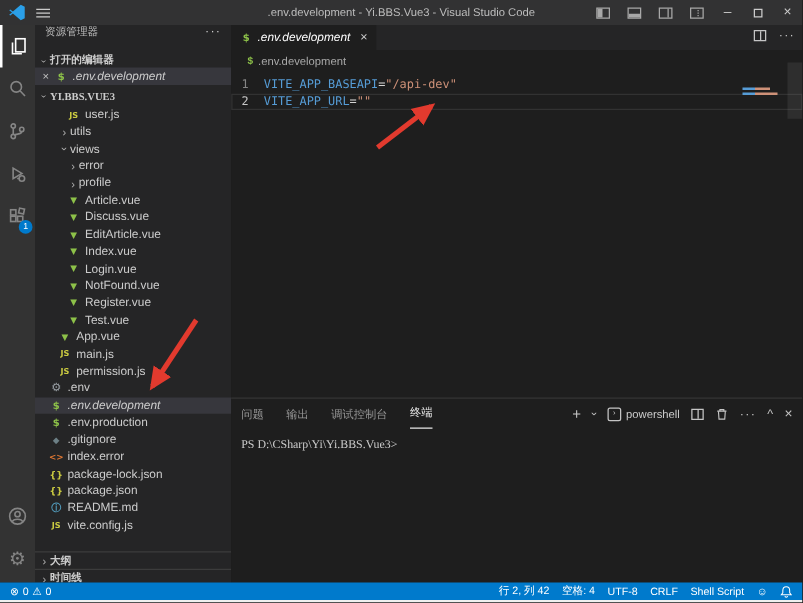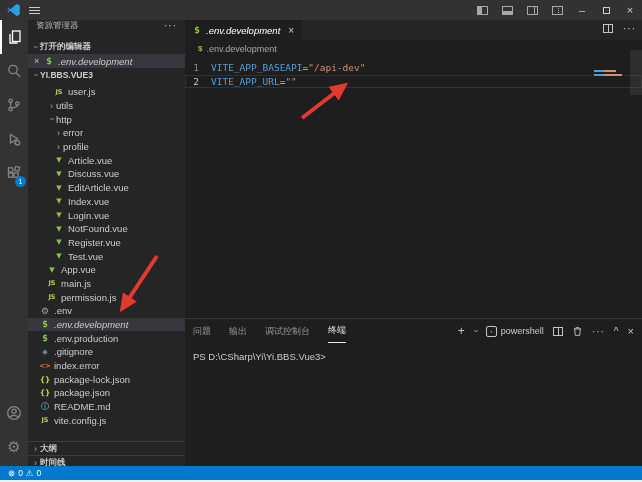--- a/index.html
+++ b/index.html
@@ -32,21 +32,21 @@
   .ab-item.active svg { stroke:#ffffff; }
   .ab-badge { position:absolute; right:2px; bottom:3px; min-width:11px; height:11px; border-radius:6px;
     background:#007acc; color:#fff; font-size:7px; display:flex; align-items:center; justify-content:center; }
   .ab-bottom { position:absolute; bottom:2px; left:0; width:28px; }
   .gear-glyph { color:#858585; font-size:15px; line-height:1; font-family:"DejaVu Sans", sans-serif; }
 
   
   #sidebar { position:absolute; top:0; left:28px; width:157px; height:446px; background:#252526; color:#cccccc; overflow:hidden; }
   .sb-header { height:20px; display:flex; align-items:flex-start; justify-content:space-between; padding:0 8px; font-size:8.5px; color:#bbbbbb; }
   .sb-more { color:#cccccc; font-size:10px; letter-spacing:1px; }
-  .sec-head { height:14px; display:flex; align-items:center; font-size:8.5px; font-weight:bold; color:#cccccc; padding-left:3px; }
+  .sec-head { height:14px; display:flex; align-items:flex-end; font-size:8.5px; font-weight:bold; color:#cccccc; padding-left:3px;font-family:Liberation Serif, serif; }
   .chev { display:inline-block; width:9px; text-align:center; color:#b0b0b0; font-size:9px; font-weight:normal; }
   .rot { transform:rotate(90deg); display:inline-block; }
   .oe-row { height:14px; display:flex; align-items:center; background:#37373d; font-size:9.5px; padding-left:6px; }
   .oe-close { color:#c5c5c5; font-size:9px; width:10px; }
   .row-ic { width:10px; display:inline-flex; justify-content:center; margin-right:4px; font-size:8px; font-weight:bold; font-family:"DejaVu Sans", sans-serif; }
   .italic { font-style:italic; }
   #file-tree { position:absolute; top:65px; left:0; width:157px; }
   .tree-row { height:13.7px; display:flex; align-items:center; font-size:9.5px; color:#cccccc; white-space:nowrap; }
   .tree-row.selected { background:#37373d; }
   .sb-bottom-sec { position:absolute; left:0; width:157px; height:14px; border-top:1px solid #3c3c3c;
@@ -77,21 +77,21 @@
   #ed-scroll { position:absolute; top:30px; right:0; width:12px; height:45px; background:rgba(121,121,121,0.18); }
 
   
   #panel { position:absolute; top:298px; left:185px; width:457px; height:148px; background:#1e1e1e; border-top:1px solid #353535; }
   #panel-tabs { height:24px; display:flex; align-items:center; gap:18px; padding-left:8px; font-size:9px; color:#969696; }
   .ptab { height:24px; display:flex; align-items:center; }
   .ptab.active { color:#e7e7e7; border-bottom:1px solid #e7e7e7; }
   #panel-actions { position:absolute; top:0; right:8px; height:24px; display:flex; align-items:center; gap:9px; color:#c5c5c5; font-size:10px; }
   .ps-chip { display:flex; align-items:center; gap:4px; font-size:9px; color:#cccccc; }
   .ps-ic { width:11px; height:11px; border:1px solid #c5c5c5; border-radius:2px; font-size:6px; display:flex; align-items:center; justify-content:center; color:#c5c5c5; }
-  #term-content { padding:8px 4px 0 8px; font-family:Liberation Sans, sans-serif; font-size:9.5px; color:#cccccc; }
+  #term-content { padding:8px 4px 0 8px; font-family:Liberation Serif, serif; font-size:9.5px; color:#cccccc; }
 
   
   #statusbar { position:absolute; top:466px; left:0; width:642px; height:14px; background:#007acc; color:#ffffff;
     display:flex; align-items:center; justify-content:space-between; font-size:8.5px; padding:0 8px; }
   .st-left, .st-right { display:flex; align-items:center; gap:10px; }
   .st-item { display:flex; align-items:center; gap:3px; }
   #bottomstrip { position:absolute; top:480px; left:0; width:642px; height:2px; background:#efefef; }
 
   
   #arrows { position:absolute; top:0; left:0; width:642px; height:482px; pointer-events:none; z-index:50; }
@@ -101,20 +101,21 @@
 
 <div id="app">
 
   <div id="titlebar">
     <div class="tb-left">
       <svg width="14" height="14" viewBox="0 0 16 16">
         <polygon points="11,1 3.8,7.1 1.4,5.2 0.4,6 3,8 0.4,10 1.4,10.8 3.8,8.9 11,15 14.6,13.2 14.6,2.8" fill="#2a9fe8"></polygon>
       </svg>
       <div class="hamburger"></div>
     </div>
+    <div class="tb-title">.env.development - Yi.BBS.Vue3 - Visual Studio Code</div>
     <div class="tb-right">
       <span class="lay-ic">
           <span class="fillL"></span>
         </span>
       <span class="lay-ic">
           <span class="fillB"></span>
         </span>
       <span class="lay-ic">
           <span class="lineR"></span>
         </span>
@@ -205,21 +206,21 @@
           <div class="tree-row" style="padding-left: 26px;">
             <span class="row-ic" style="color: rgb(203, 203, 65); font-size: 6.5px;">JS</span>
             <span>user.js</span>
           </div>
           <div class="tree-row" style="padding-left: 19px;">
             <span class="chev">›</span>
             <span>utils</span>
           </div>
           <div class="tree-row" style="padding-left: 19px;">
             <span class="chev rot">›</span>
-            <span>http</span>
+            <span>views</span>
           </div>
           <div class="tree-row" style="padding-left: 26px;">
             <span class="chev">›</span>
             <span>error</span>
           </div>
           <div class="tree-row" style="padding-left: 26px;">
             <span class="chev">›</span>
             <span>profile</span>
           </div>
           <div class="tree-row" style="padding-left: 26px;">
@@ -382,20 +383,32 @@
   </div>
 
   <div id="statusbar">
     <div class="st-left">
       <span class="st-item">
         <span>⊗</span>
           <span>0</span>
         <span>⚠</span>
           <span>0</span>
       </span>
+    </div>
+    <div class="st-right">
+      <span class="st-item">行 2, 列 42</span>
+      <span class="st-item">空格: 4</span>
+      <span class="st-item">UTF-8</span>
+      <span class="st-item">CRLF</span>
+      <span class="st-item">Shell Script</span>
+      <span class="st-item">☺</span>
+      <svg width="10" height="11" viewBox="0 0 12 13" style="stroke:#ffffff; fill:none; stroke-width:1;">
+        <path d="M6 1.5c2.3 0 3.3 1.8 3.3 3.8v2.2l1.4 1.8H1.3l1.4-1.8V5.3c0-2 1-3.8 3.3-3.8z"></path>
+          <path d="M4.8 10.5a1.2 1.2 0 0 0 2.4 0"></path>
+      </svg>
     </div>
   </div>
   <div id="bottomstrip"></div>
 
   <svg id="arrows">
     <defs>
       <marker id="ah" markerWidth="5" markerHeight="5" refX="3.6" refY="2.5" orient="auto">
         <polygon points="0,0.4 4.6,2.5 0,4.6" fill="#e23a2e"></polygon>
       </marker>
     </defs>

